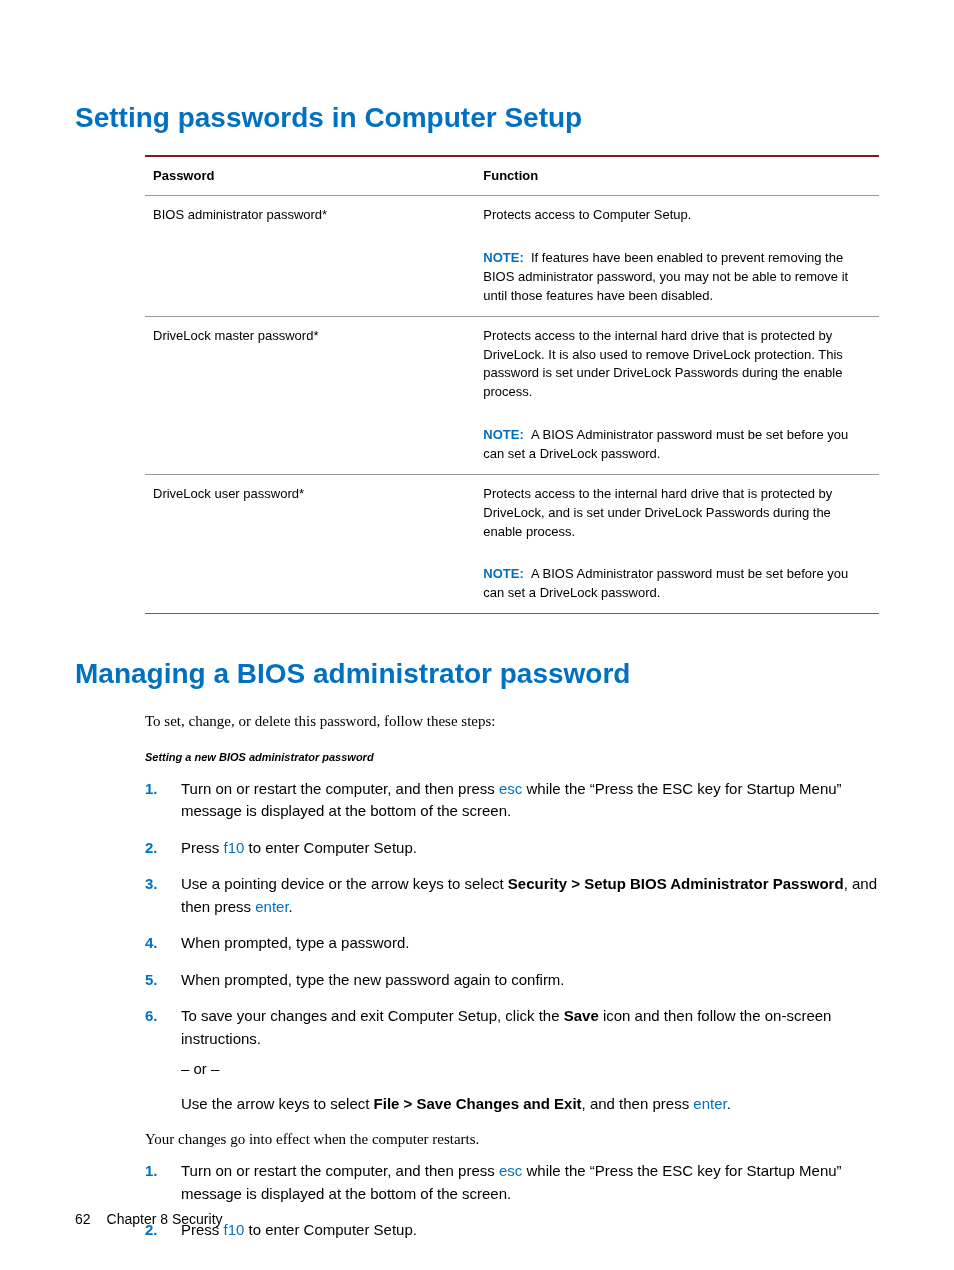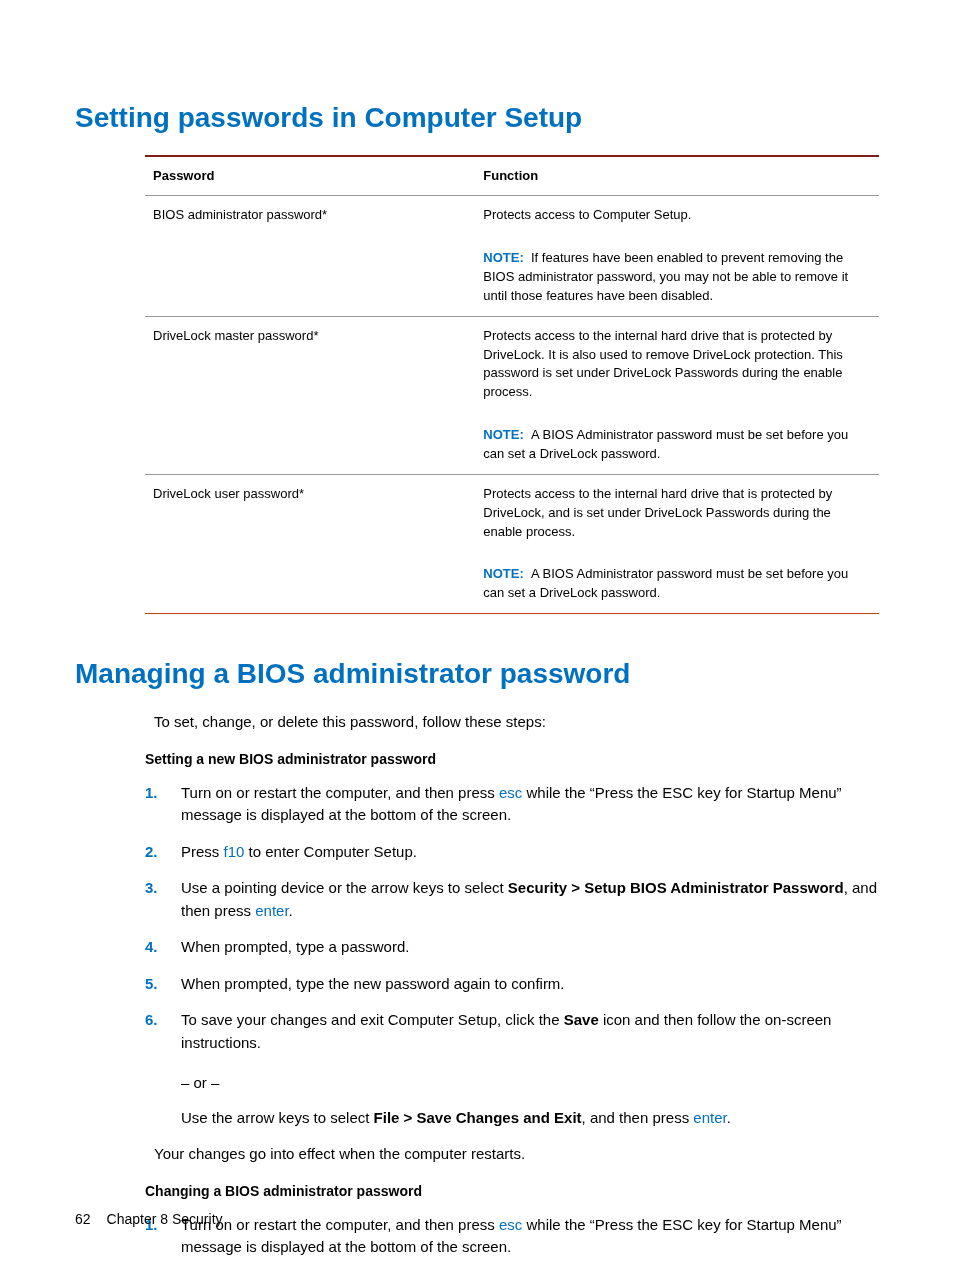--- a/index.html
+++ b/index.html
@@ -52,21 +52,22 @@
     color: #0070c0;
     font-weight: bold;
   }
   .content-block {
     margin-left: 70px;
     font-size: 15px;
   }
   .sub-heading {
     font-weight: bold;
     margin: 18px 0 12px 0;
-    font-size: 14px;
+    font-size: 11px;
+    font-style: italic;
   }
   ol.steps {
     padding-left: 0;
     margin: 0;
     list-style: none;
     counter-reset: step;
   }
   ol.steps > li {
     counter-increment: step;
     position: relative;
@@ -91,21 +92,21 @@
     margin-top: 24px;
   }
   .footer {
     position: absolute;
     bottom: 40px;
     left: 75px;
     font-size: 14px;
   }
   .page-num { margin-right: 16px; }
   .chapter { }
-  .para { margin: 10px 9px; }
+  .para { margin: 10px 0; font-family: Liberation Serif, serif; }
 </style>
 </head>
 <body>
 
 <h1 class="blue">Setting passwords in Computer Setup</h1>
 
 <table class="password-table">
   <thead>
     <tr>
       <th class="col1">Password</th>
@@ -145,28 +146,27 @@
   <div class="sub-heading">Setting a new BIOS administrator password</div>
 
   <ol class="steps">
     <li><span>Turn on or restart the computer, and then press </span><span class="key">esc</span><span> while the “Press the ESC key for Startup Menu” message is displayed at the bottom of the screen.</span></li>
     <li><span>Press </span><span class="key">f10</span><span> to enter Computer Setup.</span></li>
     <li><span>Use a pointing device or the arrow keys to select </span><b>Security &gt; Setup BIOS Administrator Password</b><span>, and then press </span><span class="key">enter</span><span>.</span></li>
     <li>When prompted, type a password.</li>
     <li>When prompted, type the new password again to confirm.</li>
     <li>
       <span>To save your changes and exit Computer Setup, click the </span><b>Save</b><span> icon and then follow the on-screen instructions.</span>
-      <div class="or-block" style="margin-top:18px">– or –</div>
+      <div class="or-block" style="margin-top:8px">– or –</div>
       <div><span>Use the arrow keys to select </span><b>File &gt; Save Changes and Exit</b><span>, and then press </span><span class="key">enter</span><span>.</span></div>
     </li>
   </ol>
 
   <div class="para">Your changes go into effect when the computer restarts.</div>
 
-  <div class="sub-heading">Changing a BIOS administrator password</div>
 
   <ol class="steps">
     <li><span>Turn on or restart the computer, and then press </span><span class="key">esc</span><span> while the “Press the ESC key for Startup Menu” message is displayed at the bottom of the screen.</span></li>
     <li><span>Press </span><span class="key">f10</span><span> to enter Computer Setup.</span></li>
 
   </ol>
 </div>
 
 <div class="footer">
   <span class="page-num">62</span><span class="chapter">Chapter 8   Security</span>

